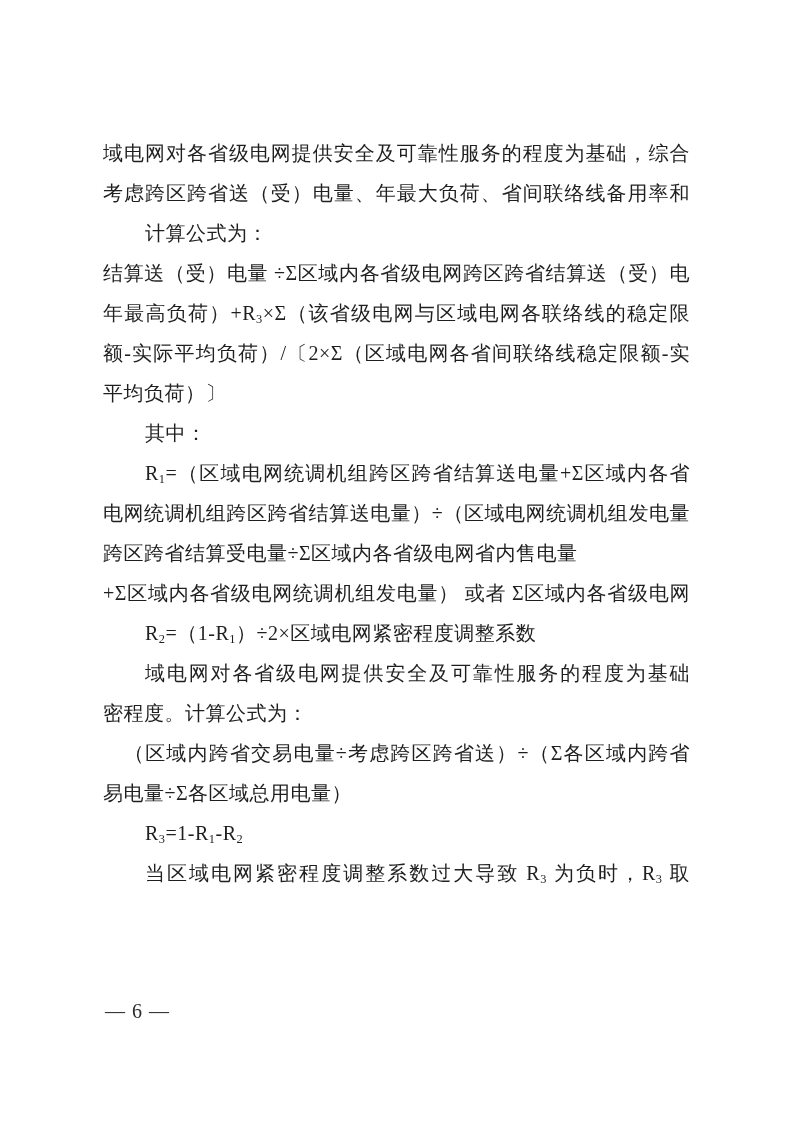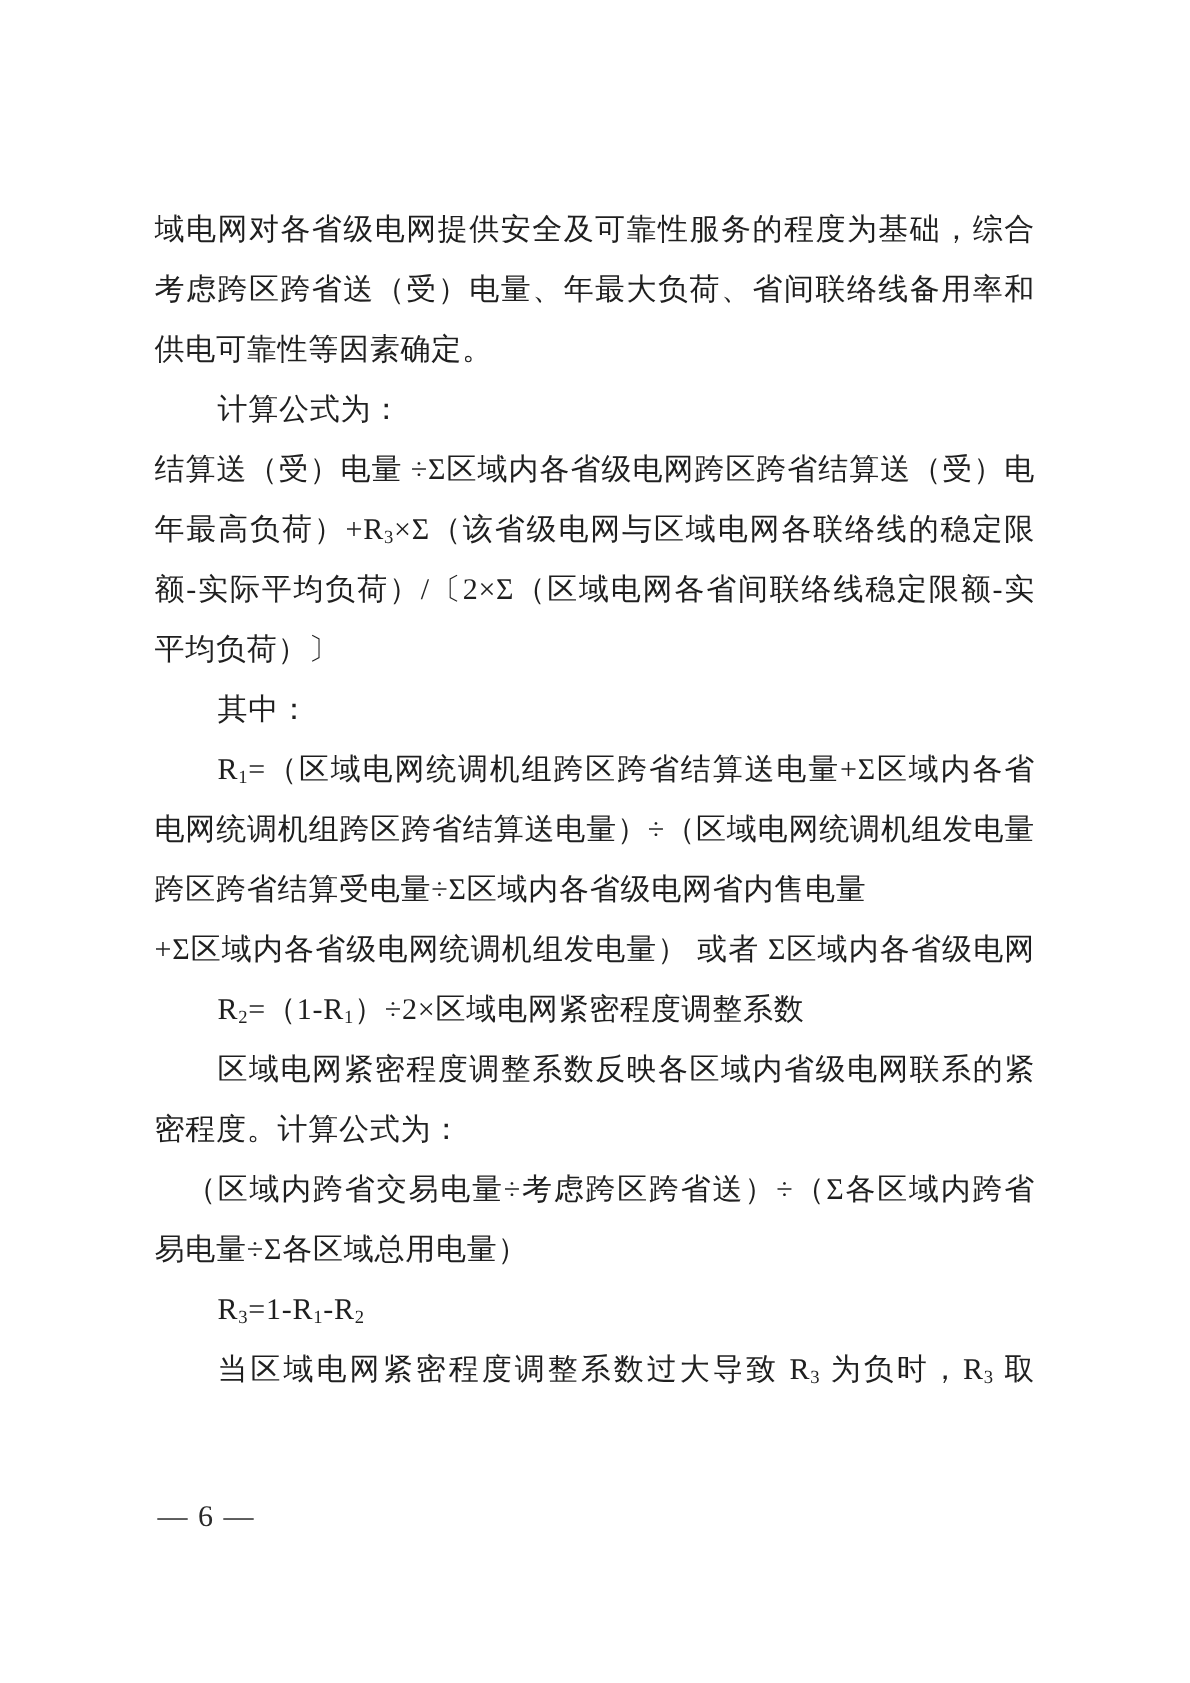--- a/index.html
+++ b/index.html
@@ -48,33 +48,32 @@
     color: #2a2a2a;
   }
 </style>
 </head>
 <body>
 
 <div class="page">
   <div class="content">
       <div class="line justify">域电网对各省级电网提供安全及可靠性服务的程度为基础，综合</div>
       <div class="line justify">考虑跨区跨省送（受）电量、年最大负荷、省间联络线备用率和</div>
-      <div class="line">供电可靠性等因素确定。</div>
       <div class="line ind2">计算公式为：</div>
       <div class="line justify">结算送（受）电量 ÷Σ区域内各省级电网跨区跨省结算送（受）电</div>
       <div class="line justify">年最高负荷）+R<sub>3</sub>×Σ（该省级电网与区域电网各联络线的稳定限</div>
       <div class="line justify">额-实际平均负荷）/〔2×Σ（区域电网各省间联络线稳定限额-实际</div>
       <div class="line">平均负荷）〕</div>
       <div class="line ind2">其中：</div>
       <div class="line justify ind2">R<sub>1</sub>=（区域电网统调机组跨区跨省结算送电量+Σ区域内各省级</div>
       <div class="line justify">电网统调机组跨区跨省结算送电量）÷（区域电网统调机组发电量</div>
       <div class="line">跨区跨省结算受电量÷Σ区域内各省级电网省内售电量</div>
       <div class="line justify">+Σ区域内各省级电网统调机组发电量） 或者 Σ区域内各省级电网</div>
       <div class="line ind2">R<sub>2</sub>=（1-R<sub>1</sub>）÷2×区域电网紧密程度调整系数</div>
-      <div class="line justify ind2">区域电网紧密程度调整系数反映各区域内省级电网联系的紧</div>
+      <div class="line justify ind2">域电网对各省级电网提供安全及可靠性服务的程度为基础</div>
       <div class="line">密程度。计算公式为：</div>
       <div class="line justify ind1">（区域内跨省交易电量÷考虑跨区跨省送）÷（Σ各区域内跨省交</div>
       <div class="line">易电量÷Σ各区域总用电量）</div>
       <div class="line ind2">R<sub>3</sub>=1-R<sub>1</sub>-R<sub>2</sub></div>
       <div class="line justify ind2">当区域电网紧密程度调整系数过大导致 R<sub>3</sub> 为负时，R<sub>3</sub> 取 0，</div>
     </div>
   <div class="footer">— 6 —</div>
 </div>
 
 </body></html>

